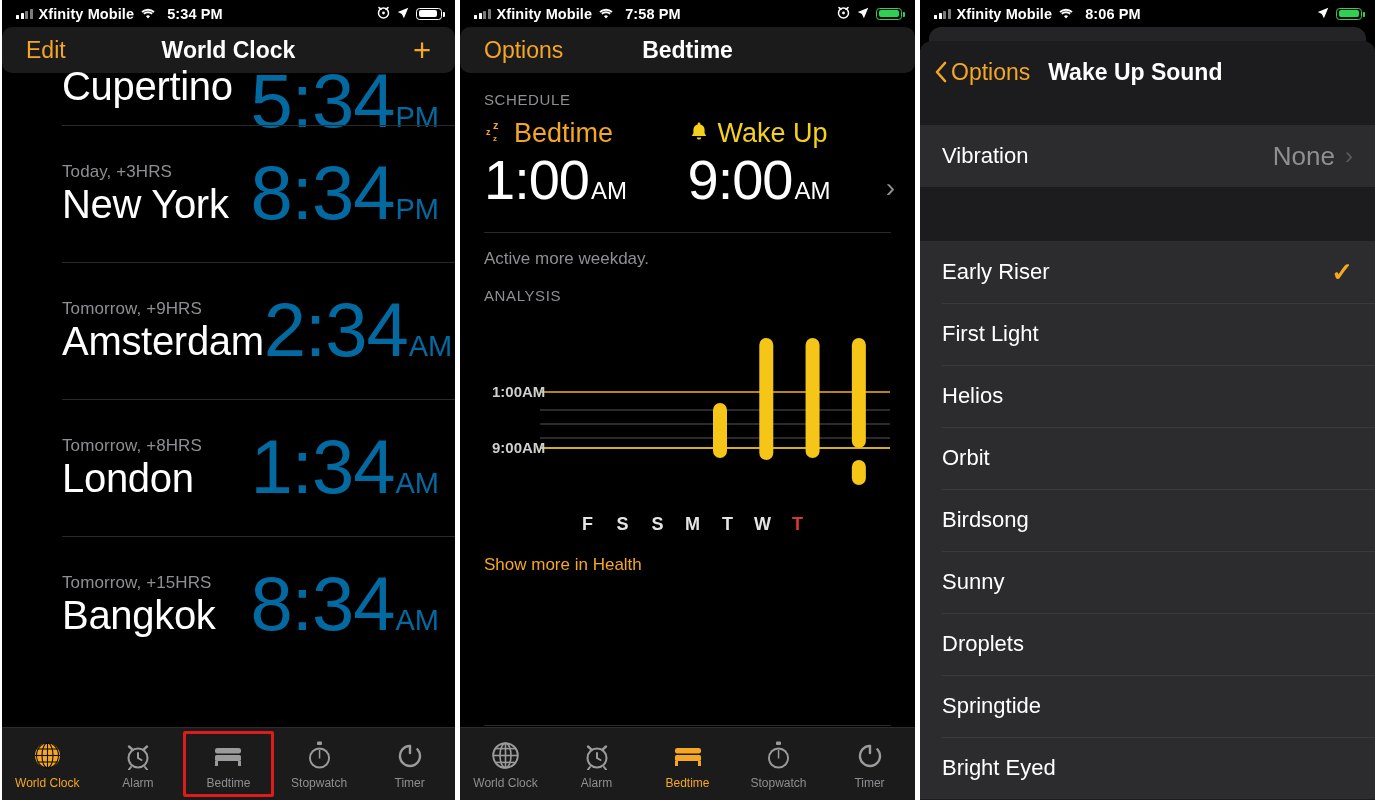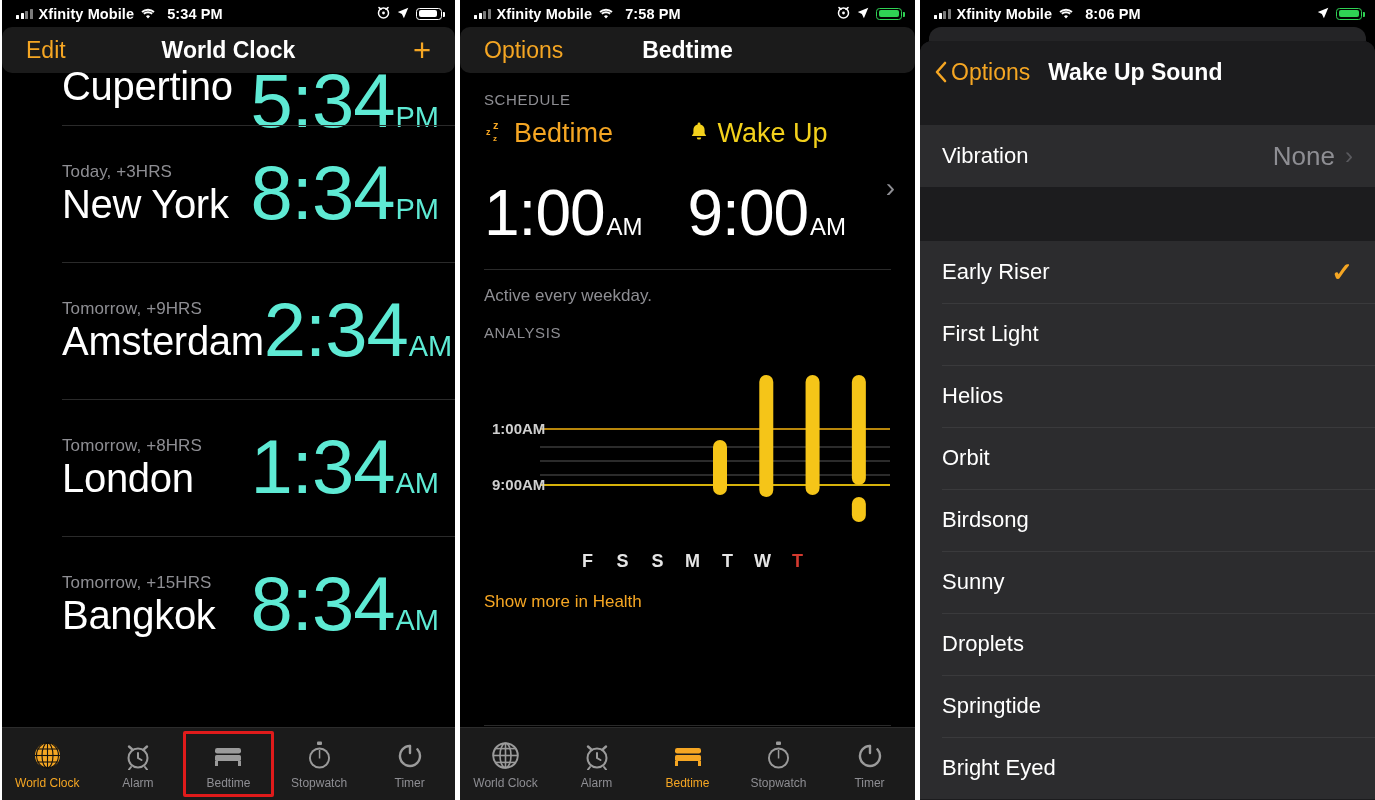--- a/index.html
+++ b/index.html
@@ -52,21 +52,21 @@
   .wc-nav{ background:#1b1b1b; }
   .wc-list{ background:#000;padding-left:44px; }
   .wc-row{ position:relative; padding:0 16px; height:137px; display:flex; align-items:center; }
   .wc-row.clipped{ height:52px; align-items:flex-start; }
   .wc-row + .wc-row::before{
     content:""; position:absolute; left:16px; right:0; top:0; height:1px; background:#2a2a2a;
   }
   .wc-left{ flex:0 0 auto; }
   .wc-sub{ color:#8e8e93; font-size:17px; letter-spacing:.1px; margin-bottom:1px; }
   .wc-city{ color:#fff; font-size:40px; font-weight:300; letter-spacing:-.3px; line-height:1.05; }
-  .wc-time{ margin-left:auto; display:flex; align-items:baseline; color:#5eead4; }
+  .wc-time{ margin-left:auto; display:flex; align-items:baseline; color:#0369a1; }
   .wc-hm{ font-size:76px; font-weight:200; letter-spacing:-1px; line-height:.95; }
   .wc-ap{ font-size:29px; font-weight:300; margin-left:1px; }
   .wc-row.clipped .wc-city{ font-size:40px; position:relative; top:-8px; }
   .wc-row.clipped .wc-hm{ position:relative; top:-8px; }
   .wc-row.clipped .wc-ap{ position:relative; top:-8px; }
 
   
   .tabbar{ position:absolute; left:0; right:0; bottom:0; height:73px; background:#1b1b1b;
     display:flex; align-items:center; border-top:1px solid #2c2c2c; }
   .tab{ flex:1; display:flex; flex-direction:column; align-items:center; justify-content:center;
@@ -80,21 +80,21 @@
   
   .bd-nav{ background:#1b1b1b; }
   .sect-hd{ color:#8e8e93; font-size:15px; letter-spacing:.6px; padding:18px 24px 10px; }
   .bd-card{ padding:0 24px; position:relative; }
   .bd-cols{ display:flex; }
   .bd-col{ flex:1; }
   .bd-lbl{ display:flex; align-items:center; gap:8px; font-size:27px; font-weight:500; margin-bottom:2px; }
   .bd-lbl.bed{ color:#f5a623; }
   .bd-lbl.wake{ color:#f3d11c; }
   .bd-time{ display:flex; align-items:baseline; color:#fff; }
-  .bd-hm{ font-size:64px; font-weight:300; letter-spacing:-1px; line-height:1.05;margin-top:29px; }
+  .bd-hm{ font-size:56px; font-weight:300; letter-spacing:-1px; line-height:1.05; }
   .bd-ap{ font-size:24px; font-weight:300; margin-left:2px; }
   .bd-chev{ position:absolute; right:20px; top:54px; color:#8e8e93; font-size:28px; font-weight:300; }
   .bd-divider{ height:1px; background:#2a2a2a; margin:22px 24px 0 24px; }
   .bd-active{ color:#8e8e93; font-size:17px; padding:16px 24px 0; }
 
   
   .chart-wrap{ position:relative; height:200px; margin:6px 10px 0 10px; }
   .chart-svg{ display:block; width:100%; height:100%; }
   .daylabels{ display:flex; padding:0 100px 0 110px; margin-top:-6px; }
   .daylabels span{ flex:1; text-align:center; color:#e5e5e5; font-size:18px; font-weight:bold; }
@@ -360,21 +360,21 @@
           <div class="bd-time">
             <span class="bd-hm">9:00</span>
             <span class="bd-ap">AM</span>
           </div>
         </div>
       </div>
       <span class="bd-chev">›</span>
     </div>
 
     <div class="bd-divider"></div>
-    <div class="bd-active">Active every weekday.</div>
+    <div class="bd-active">Active more weekday.</div>
     <div class="sect-hd">ANALYSIS</div>
 
     <div class="chart-wrap">
       <svg class="chart-svg" viewBox="0 0 435 200" preserveAspectRatio="none">
         <g id="chart-grid">
             <line x1="70" x2="420" y1="72" y2="72" stroke="#b8860b" stroke-width="2"></line>
             <line x1="70" x2="420" y1="90" y2="90" stroke="#3a3a3a" stroke-width="1.4"></line>
             <line x1="70" x2="420" y1="104" y2="104" stroke="#3a3a3a" stroke-width="1.4"></line>
             <line x1="70" x2="420" y1="118" y2="118" stroke="#3a3a3a" stroke-width="1.4"></line>
             <line x1="70" x2="420" y1="128" y2="128" stroke="#d6b10a" stroke-width="2"></line>

